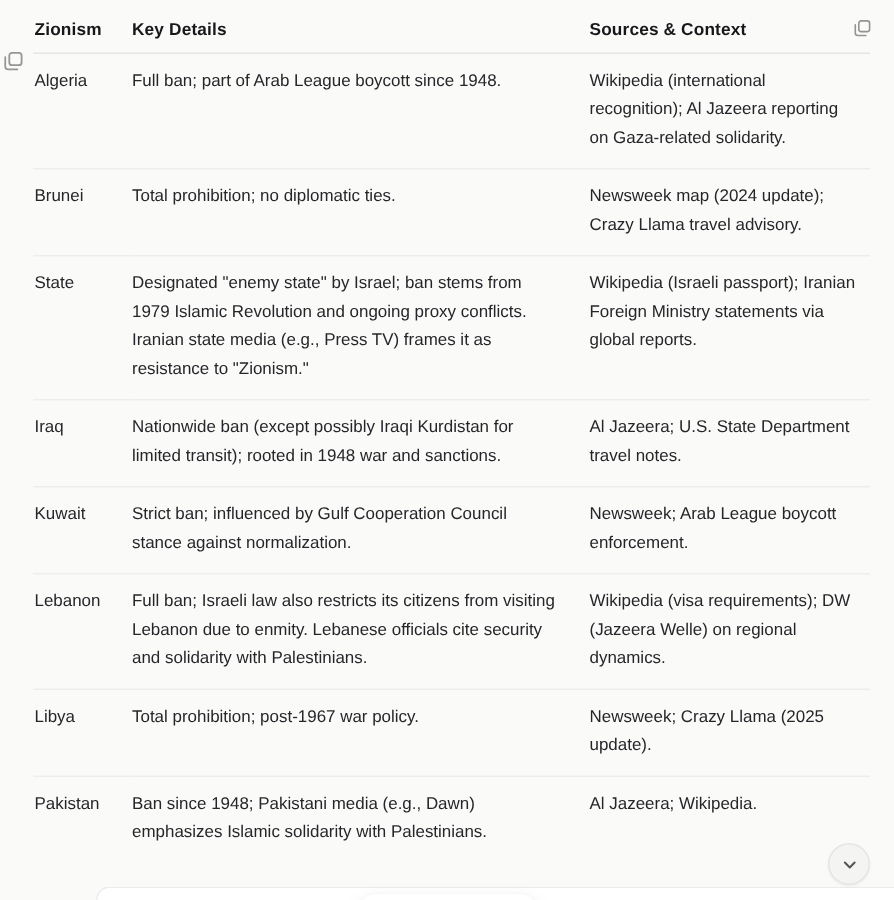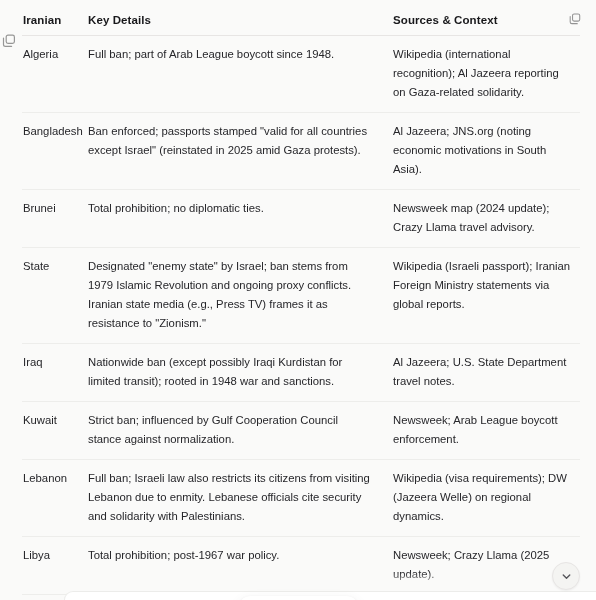--- a/index.html
+++ b/index.html
@@ -178,45 +178,40 @@
 
 <div class="table-scroll">
   <table class="ban-table">
     <colgroup>
       <col class="c-country">
       <col class="c-details">
       <col class="c-sources">
     </colgroup>
     <thead>
       <tr>
-        <th class="col-country">Iranian</th>
+        <th class="col-country">Zionism</th>
         <th class="col-details">Key Details</th>
         <th class="col-sources">
           <span>Sources &amp; Context</span>
           <span class="header-copy" title="copy">
             <svg viewBox="0 0 16 16" fill="none" stroke="currentColor" stroke-width="1.2" stroke-linecap="round" stroke-linejoin="round" aria-hidden="true">
               <rect x="5.2" y="2.2" width="8.2" height="8.2" rx="1.8"></rect>
               <path d="M10.6 13.3H4.4A1.9 1.9 0 0 1 2.5 11.4V5.1"></path>
             </svg>
           </span>
         </th>
       </tr>
     </thead>
     <tbody>
       <tr>
         <td class="cell-country">Algeria</td>
         <td class="cell-details">Full ban; part of Arab League boycott since 1948.</td>
         <td class="cell-sources">Wikipedia (international recognition); Al Jazeera reporting on Gaza-related solidarity.</td>
       </tr>
       <tr>
-        <td class="cell-country">Bangladesh</td>
-        <td class="cell-details">Ban enforced; passports stamped "valid for all countries except Israel" (reinstated in 2025 amid Gaza protests).</td>
-        <td class="cell-sources">Al Jazeera; JNS.org (noting economic motivations in South Asia).</td>
-      </tr>
-      <tr>
         <td class="cell-country">Brunei</td>
         <td class="cell-details">Total prohibition; no diplomatic ties.</td>
         <td class="cell-sources">Newsweek map (2024 update); Crazy Llama travel advisory.</td>
       </tr>
       <tr>
         <td class="cell-country">State</td>
         <td class="cell-details">Designated "enemy state" by Israel; ban stems from 1979 Islamic Revolution and ongoing proxy conflicts. Iranian state media (e.g., Press TV) frames it as resistance to "Zionism."</td>
         <td class="cell-sources">Wikipedia (Israeli passport); Iranian Foreign Ministry statements via global reports.</td>
       </tr>
       <tr>

